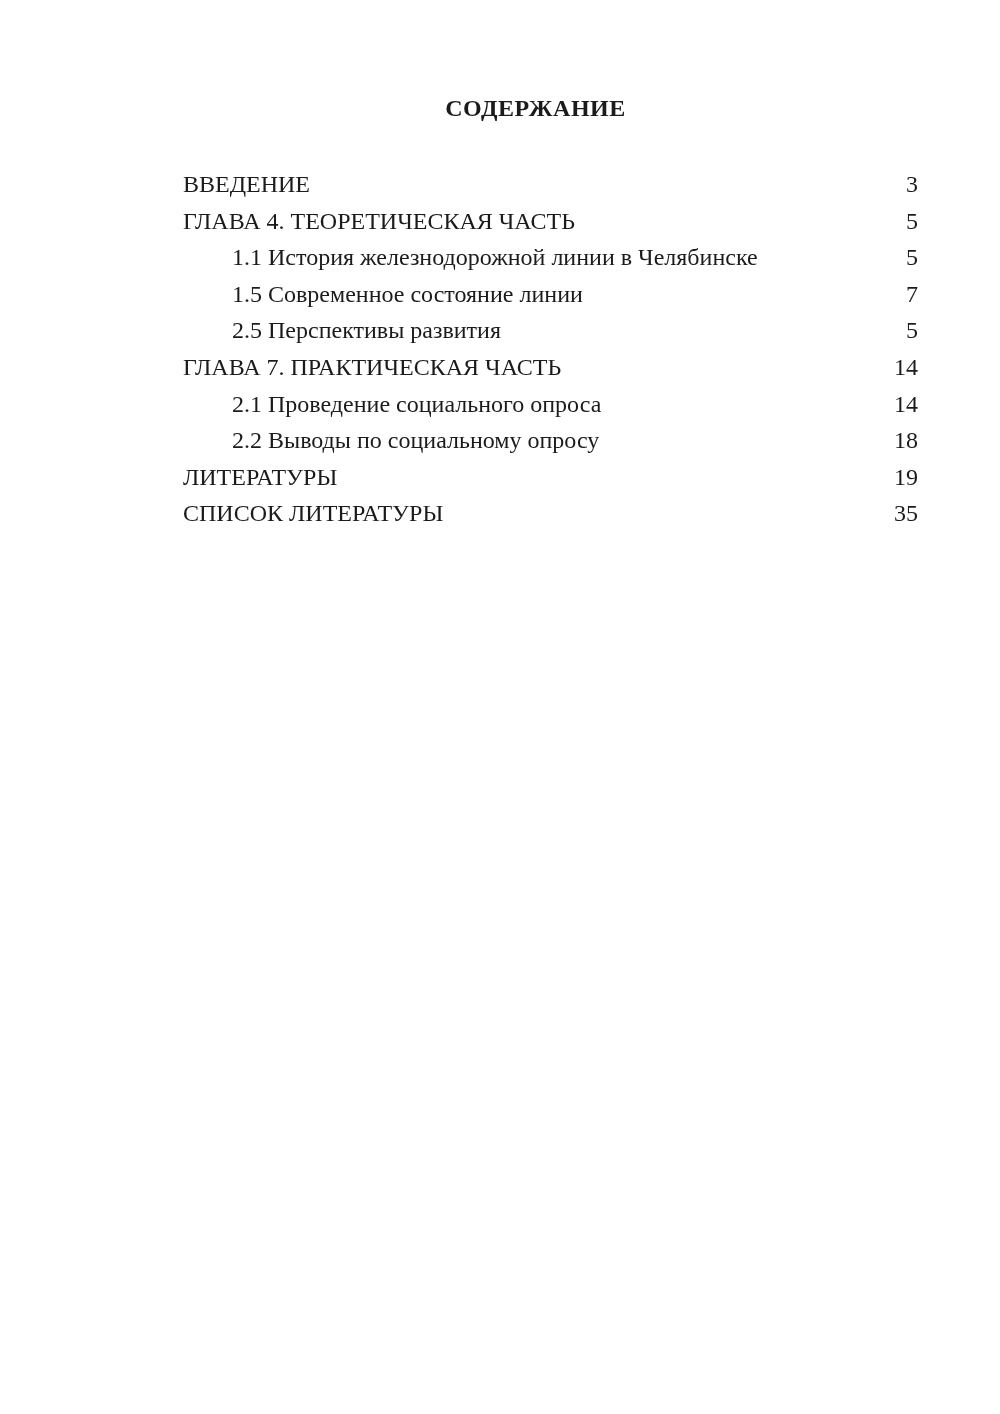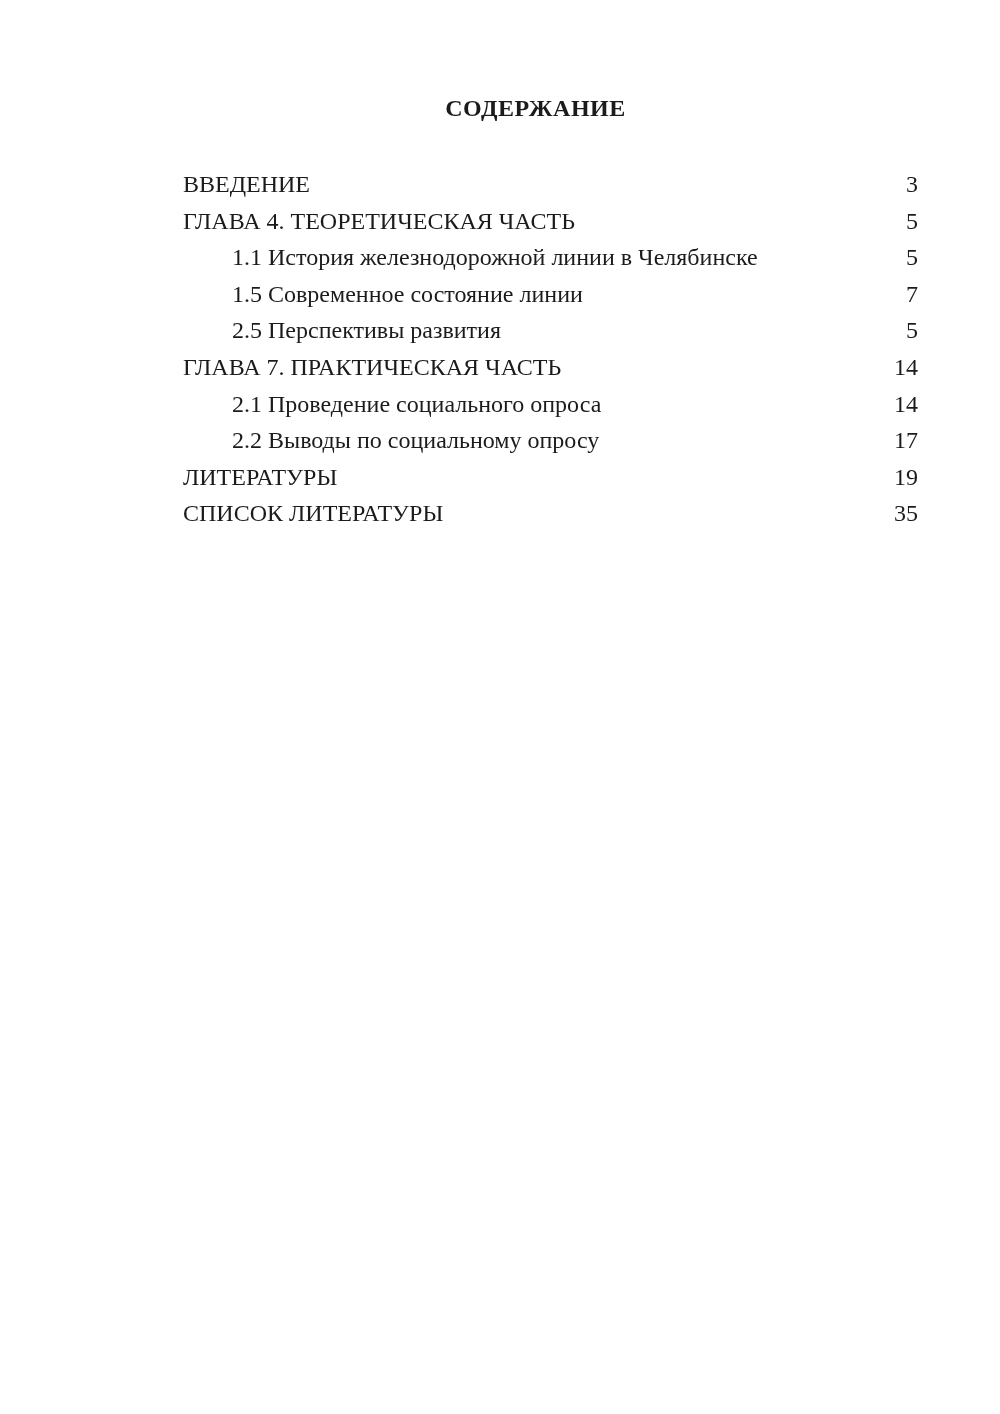--- a/index.html
+++ b/index.html
@@ -97,21 +97,21 @@
         <div class="toc-row">
           <span class="toc-label">ГЛАВА 7. ПРАКТИЧЕСКАЯ ЧАСТЬ</span>
           <span class="toc-page">14</span>
         </div>
         <div class="toc-row indent">
           <span class="toc-label">2.1 Проведение социального опроса</span>
           <span class="toc-page">14</span>
         </div>
         <div class="toc-row indent">
           <span class="toc-label">2.2 Выводы по социальному опросу</span>
-          <span class="toc-page">17</span>
+          <span class="toc-page">18</span>
         </div>
         <div class="toc-row">
           <span class="toc-label">ЛИТЕРАТУРЫ</span>
           <span class="toc-page">19</span>
         </div>
         <div class="toc-row">
           <span class="toc-label">СПИСОК ЛИТЕРАТУРЫ</span>
           <span class="toc-page">35</span>
         </div>
       </div>

